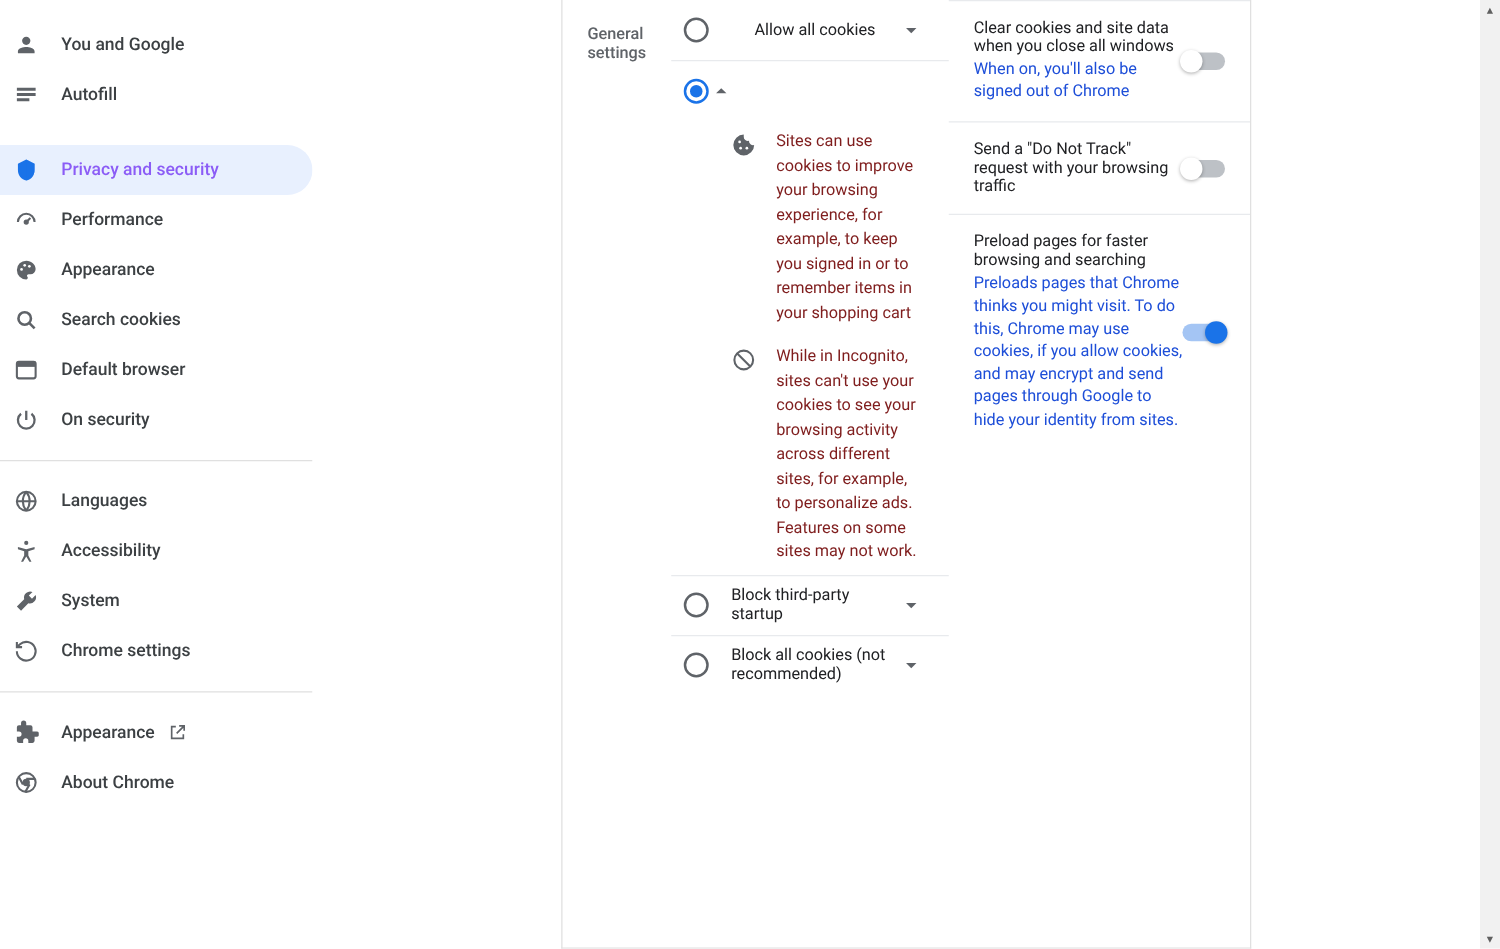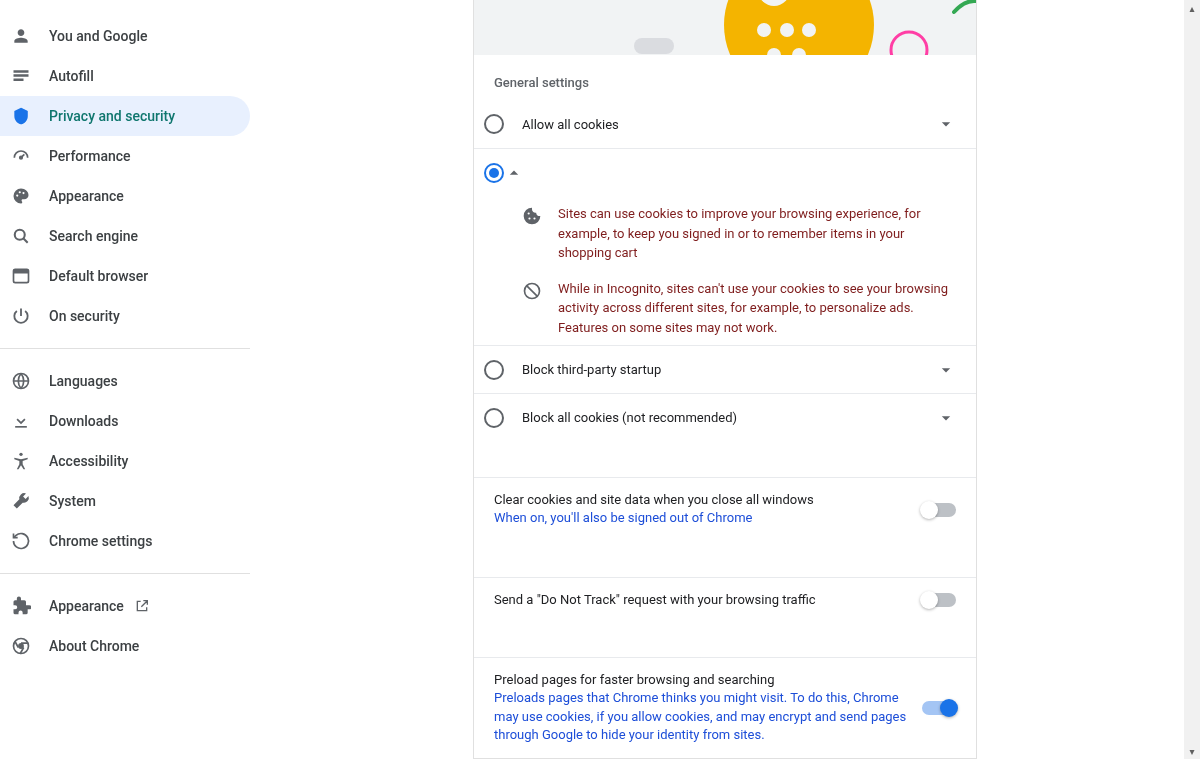--- a/index.html
+++ b/index.html
@@ -27,21 +27,22 @@
     align-items: center;
     height: 40px;
     padding-left: 11px;
     border-radius: 0 20px 20px 0;
     cursor: pointer;
     color: #3c4043;
     text-align: right;
   }
   .sidebar-item.active {
     background: #e8f0fe;
-    color: #0f766e;
+    color: #8b5cf6;
+    margin-top: 20px;
   }
   .sidebar-item .mi {
     width: 20px; height: 20px;
     display: inline-flex;
     align-items: center;
     justify-content: center;
     color: #5f6368;
   }
   .sidebar-item.active .mi { color: #1a73e8; }
   .sidebar-item .label {
@@ -57,26 +58,26 @@
 
   
   .main-col {
     flex: 1;
     display: flex;
     justify-content: center;
     background: #fff;
     position: relative;
   }
   .content-card {
-    width: 504px;
+    width: 552px;
     border-left: 1px solid #e0e0e0;
     border-right: 1px solid #e0e0e0;
     border-bottom: 1px solid #e0e0e0;
     display: flex;
-    flex-direction: column;
+    flex-direction: row;
   }
 
   
   .hero {
     height: 140px;
     background: #f1f3f4;
     position: relative;
     overflow: hidden;
   }
   .hero svg { position: absolute; top: 0; left: 0; }
@@ -91,21 +92,21 @@
 
   
   .opt-row {
     display: flex;
     align-items: center;
     min-height: 48px;
     padding: 0 20px 0 10px;
     border-top: 1px solid #e8eaed;
     cursor: pointer;
   }
-  .opt-row:first-of-type { border-top: none; }
+  .opt-row:first-of-type { border-top: none; text-align: center; }
   .opt-radio {
     width: 20px; height: 20px;
     border: 2px solid #5f6368;
     border-radius: 50%;
     position: relative;
     flex-shrink: 0;
   }
   .opt-radio.selected { border-color: #1a73e8; }
   .opt-radio.selected::after {
     content: "";
@@ -146,21 +147,20 @@
     line-height: 1.5;
   }
 
   
   .setting-row {
     display: flex;
     align-items: center;
     border-top: 1px solid #e8eaed;
     padding: 14px 20px;
     cursor: pointer;
-    margin-top: 36px;
   }
   .setting-text { flex: 1; }
   .setting-title { font-size: 13px; color: #202124; }
   .setting-sub { font-size: 13px; color: #1d4ed8; margin-top: 2px; line-height: 1.4; }
 
   .toggle {
     width: 34px; height: 14px;
     border-radius: 7px;
     background: #bdc1c6;
     position: relative;
@@ -258,21 +258,21 @@
         </span>
         <span class="label">Appearance</span>
       </div>
       <div class="sidebar-item">
         <span class="mi">
           <svg viewBox="0 0 24 24" width="20" height="20" fill="none" stroke="currentColor" stroke-width="2.5">
             <circle cx="10.5" cy="10.5" r="6"></circle>
             <path d="M20 20l-5-5"></path>
           </svg>
         </span>
-        <span class="label">Search engine</span>
+        <span class="label">Search cookies</span>
       </div>
       <div class="sidebar-item">
         <span class="mi">
           <svg viewBox="0 0 24 24" width="20" height="20" fill="currentColor">
             <rect x="3" y="4" width="18" height="16" rx="2" fill="none" stroke="currentColor" stroke-width="2"></rect>
             <rect x="3" y="4" width="18" height="5" fill="currentColor"></rect>
           </svg>
         </span>
         <span class="label">Default browser</span>
       </div>
@@ -289,29 +289,20 @@
   <div class="sidebar-sep"></div>
   <div class="sidebar-group" id="sg2">
       <div class="sidebar-item">
         <span class="mi">
           <svg viewBox="0 0 24 24" width="20" height="20" fill="none" stroke="currentColor" stroke-width="2">
             <circle cx="12" cy="12" r="9"></circle>
             <path d="M3 12h18M12 3a14 14 0 0 1 0 18M12 3a14 14 0 0 0 0 18"></path>
           </svg>
         </span>
         <span class="label">Languages</span>
-      </div>
-      <div class="sidebar-item">
-        <span class="mi">
-          <svg viewBox="0 0 24 24" width="20" height="20" fill="currentColor">
-            <path d="M12 3v10l4-4 1.4 1.4L12 16 6.6 10.4 8 9l4 4V3z"></path>
-            <rect x="5" y="18" width="14" height="2"></rect>
-          </svg>
-        </span>
-        <span class="label">Downloads</span>
       </div>
       <div class="sidebar-item">
         <span class="mi">
           <svg viewBox="0 0 24 24" width="20" height="20" fill="currentColor">
             <circle cx="12" cy="4" r="2"></circle>
             <path d="M4 8l8 2 8-2v2l-6 2v4l3 6h-2l-3-5-3 5H7l3-6v-4L4 10z"></path>
           </svg>
         </span>
         <span class="label">Accessibility</span>
       </div>

